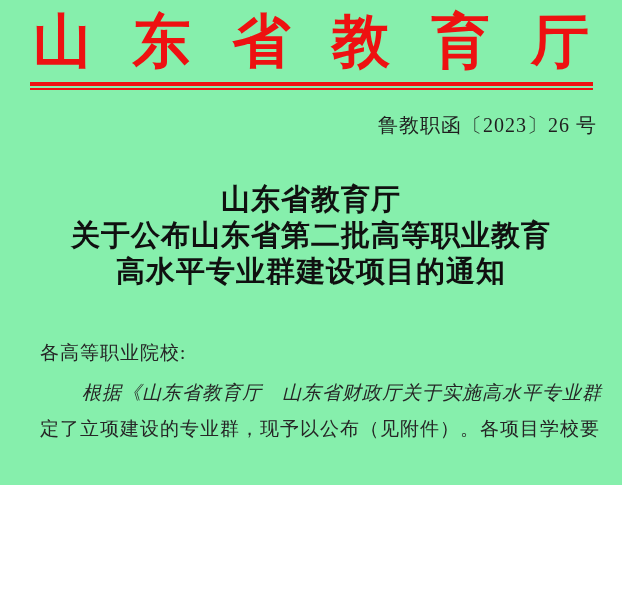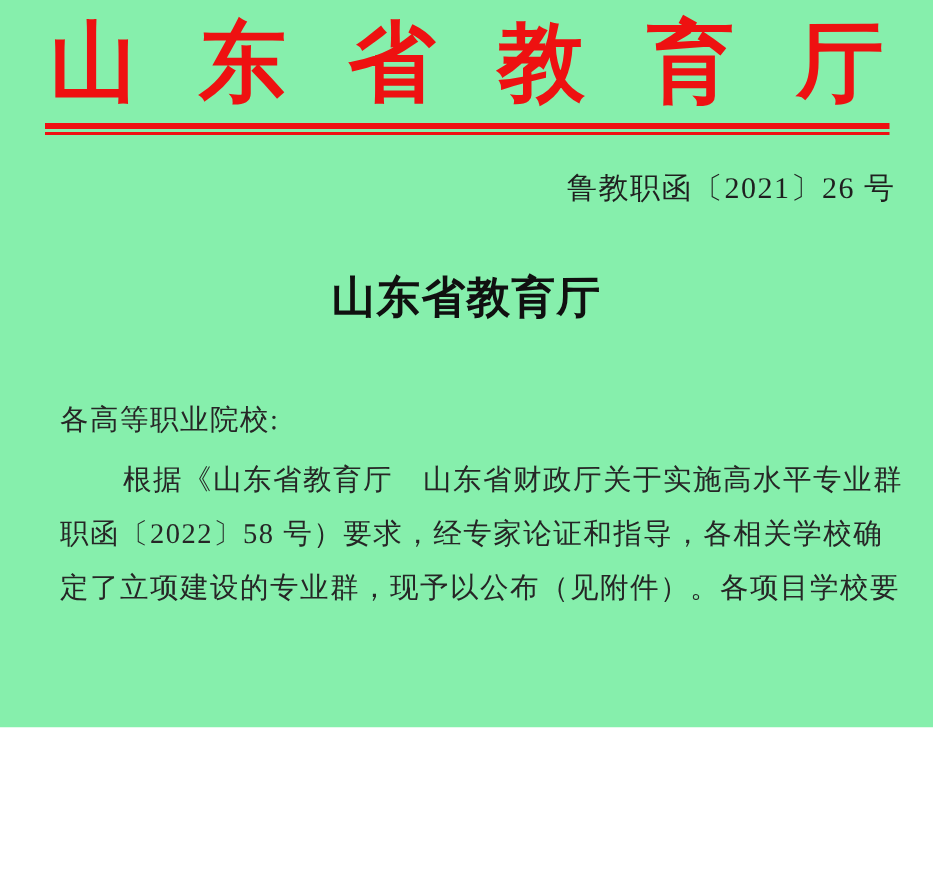--- a/index.html
+++ b/index.html
@@ -52,42 +52,43 @@
   
   .body-text {
     margin: 46px 40px 0 40px;
     font-size: 19px;
     line-height: 36px;
     color: #262626;
     letter-spacing: 1px;
   }
   .para { margin-top: 4px; }
   .para .line { white-space: pre; }
-  .para .indent { padding-left: 42px; }
+  .para .indent { padding-left: 42px; font-style: italic; }
 </style>
 </head>
 <body>
 
 <div class="page">
 
   <div class="agency">山东省教育厅</div>
 
   <div class="rule">
     <div class="thick"></div>
     <div class="thin"></div>
   </div>
 
-  <div class="doc-number">鲁教职函〔2021〕26 号</div>
+  <div class="doc-number">鲁教职函〔2023〕26 号</div>
 
   <div class="title">
     <div>山东省教育厅</div>
+    <div>关于公布山东省第二批高等职业教育</div>
+    <div>高水平专业群建设项目的通知</div>
   </div>
 
   <div class="body-text">
     <div class="line">各高等职业院校:</div>
     <div class="para">
       <div class="line indent">根据《山东省教育厅　山东省财政厅关于实施高水平专业群</div>
-      <div class="line">职函〔2022〕58 号）要求，经专家论证和指导，各相关学校确</div>
       <div class="line">定了立项建设的专业群，现予以公布（见附件）。各项目学校要</div>
     </div>
   </div>
 
 </div>
 
 </body></html>

